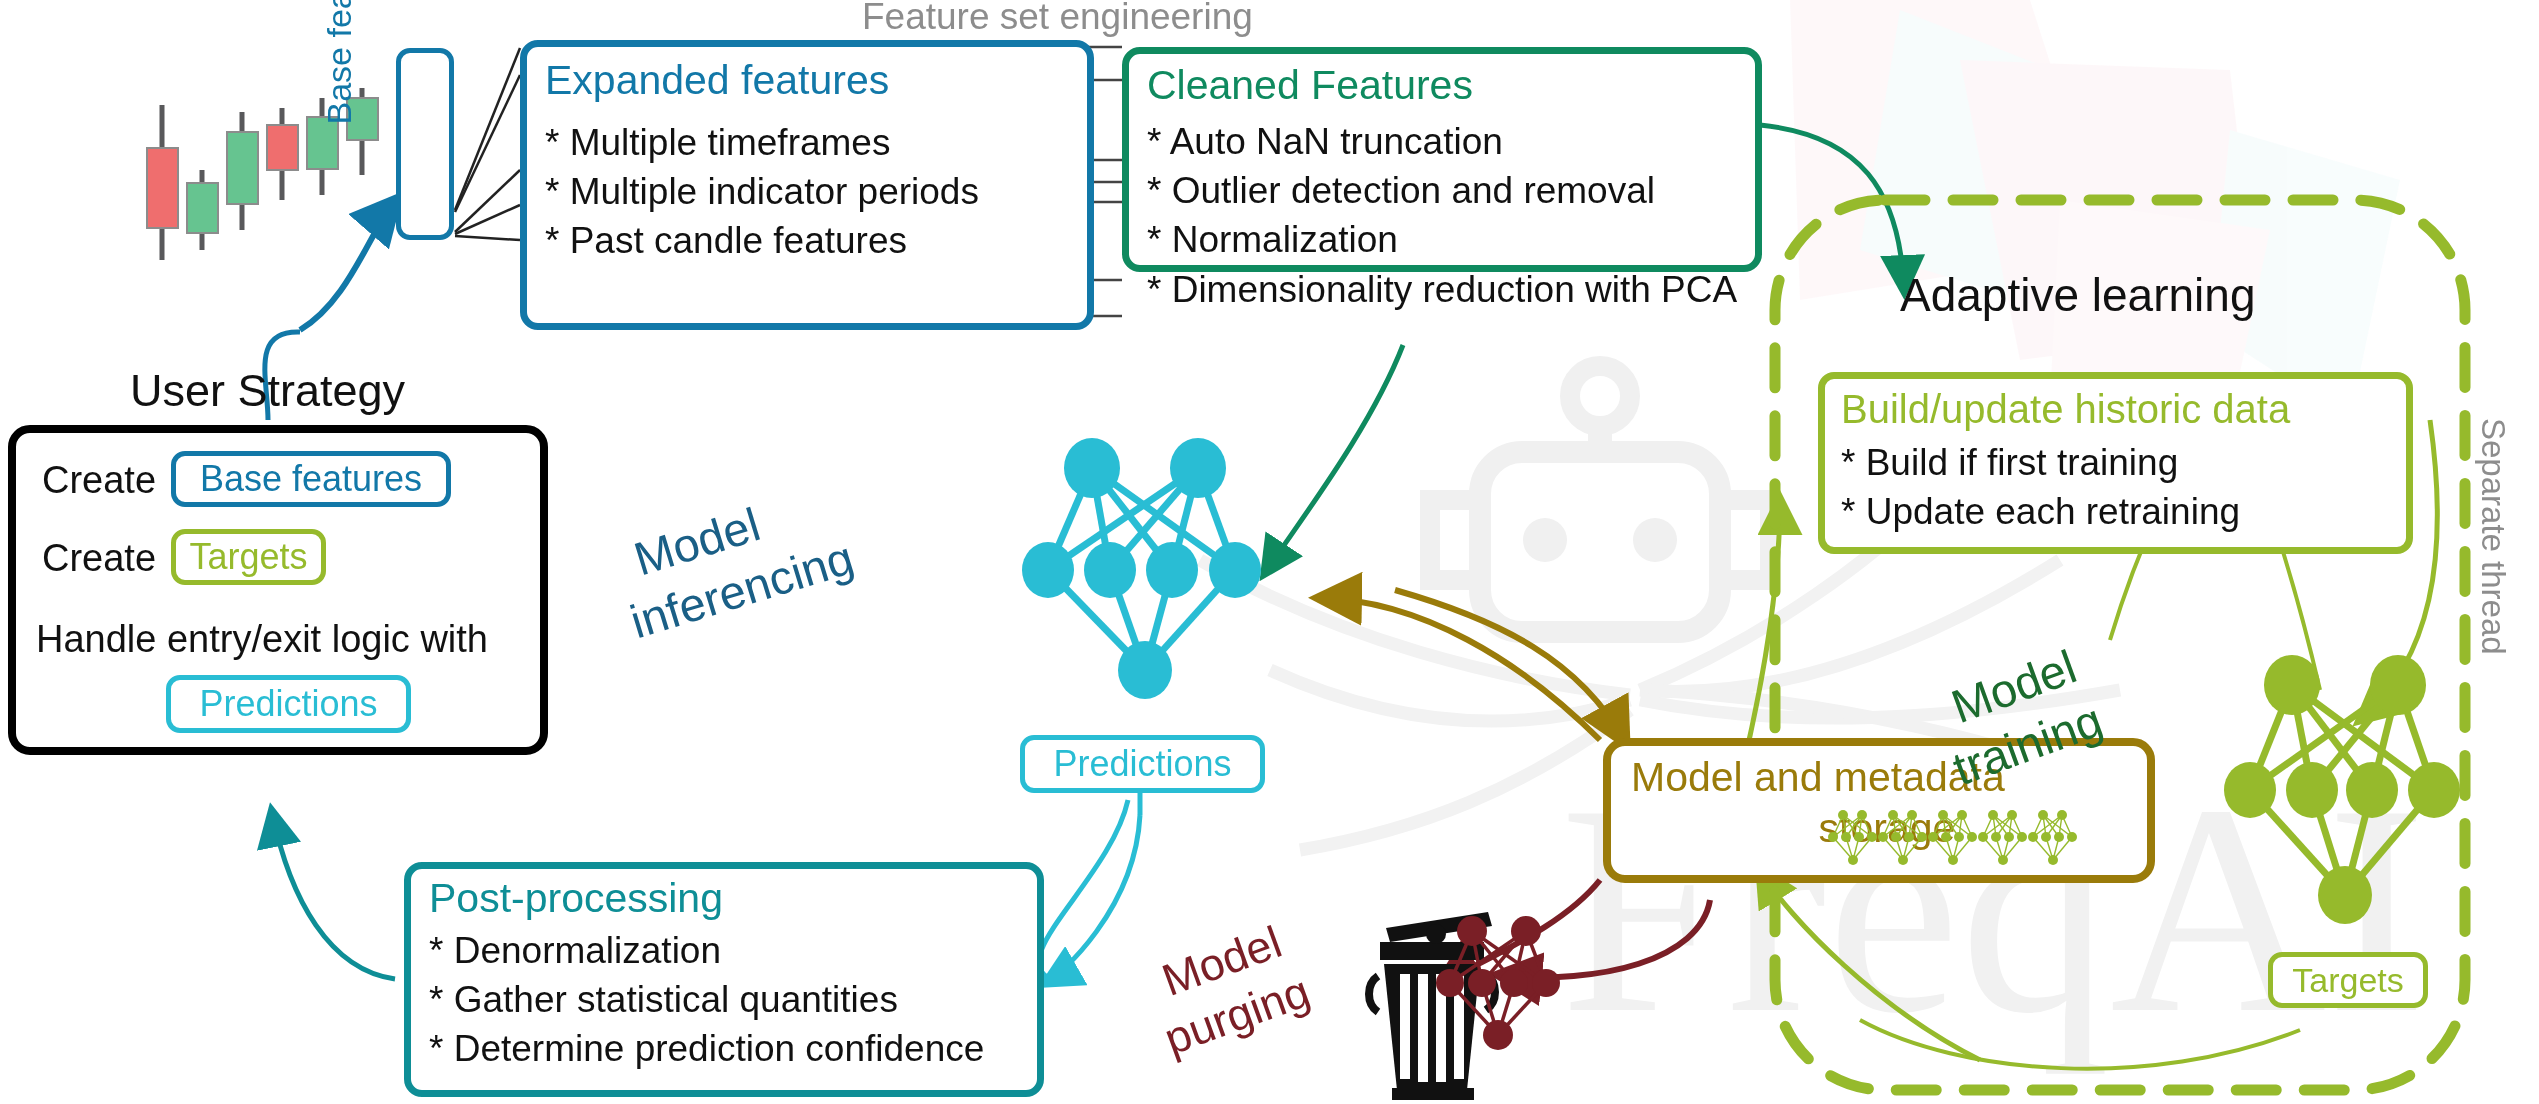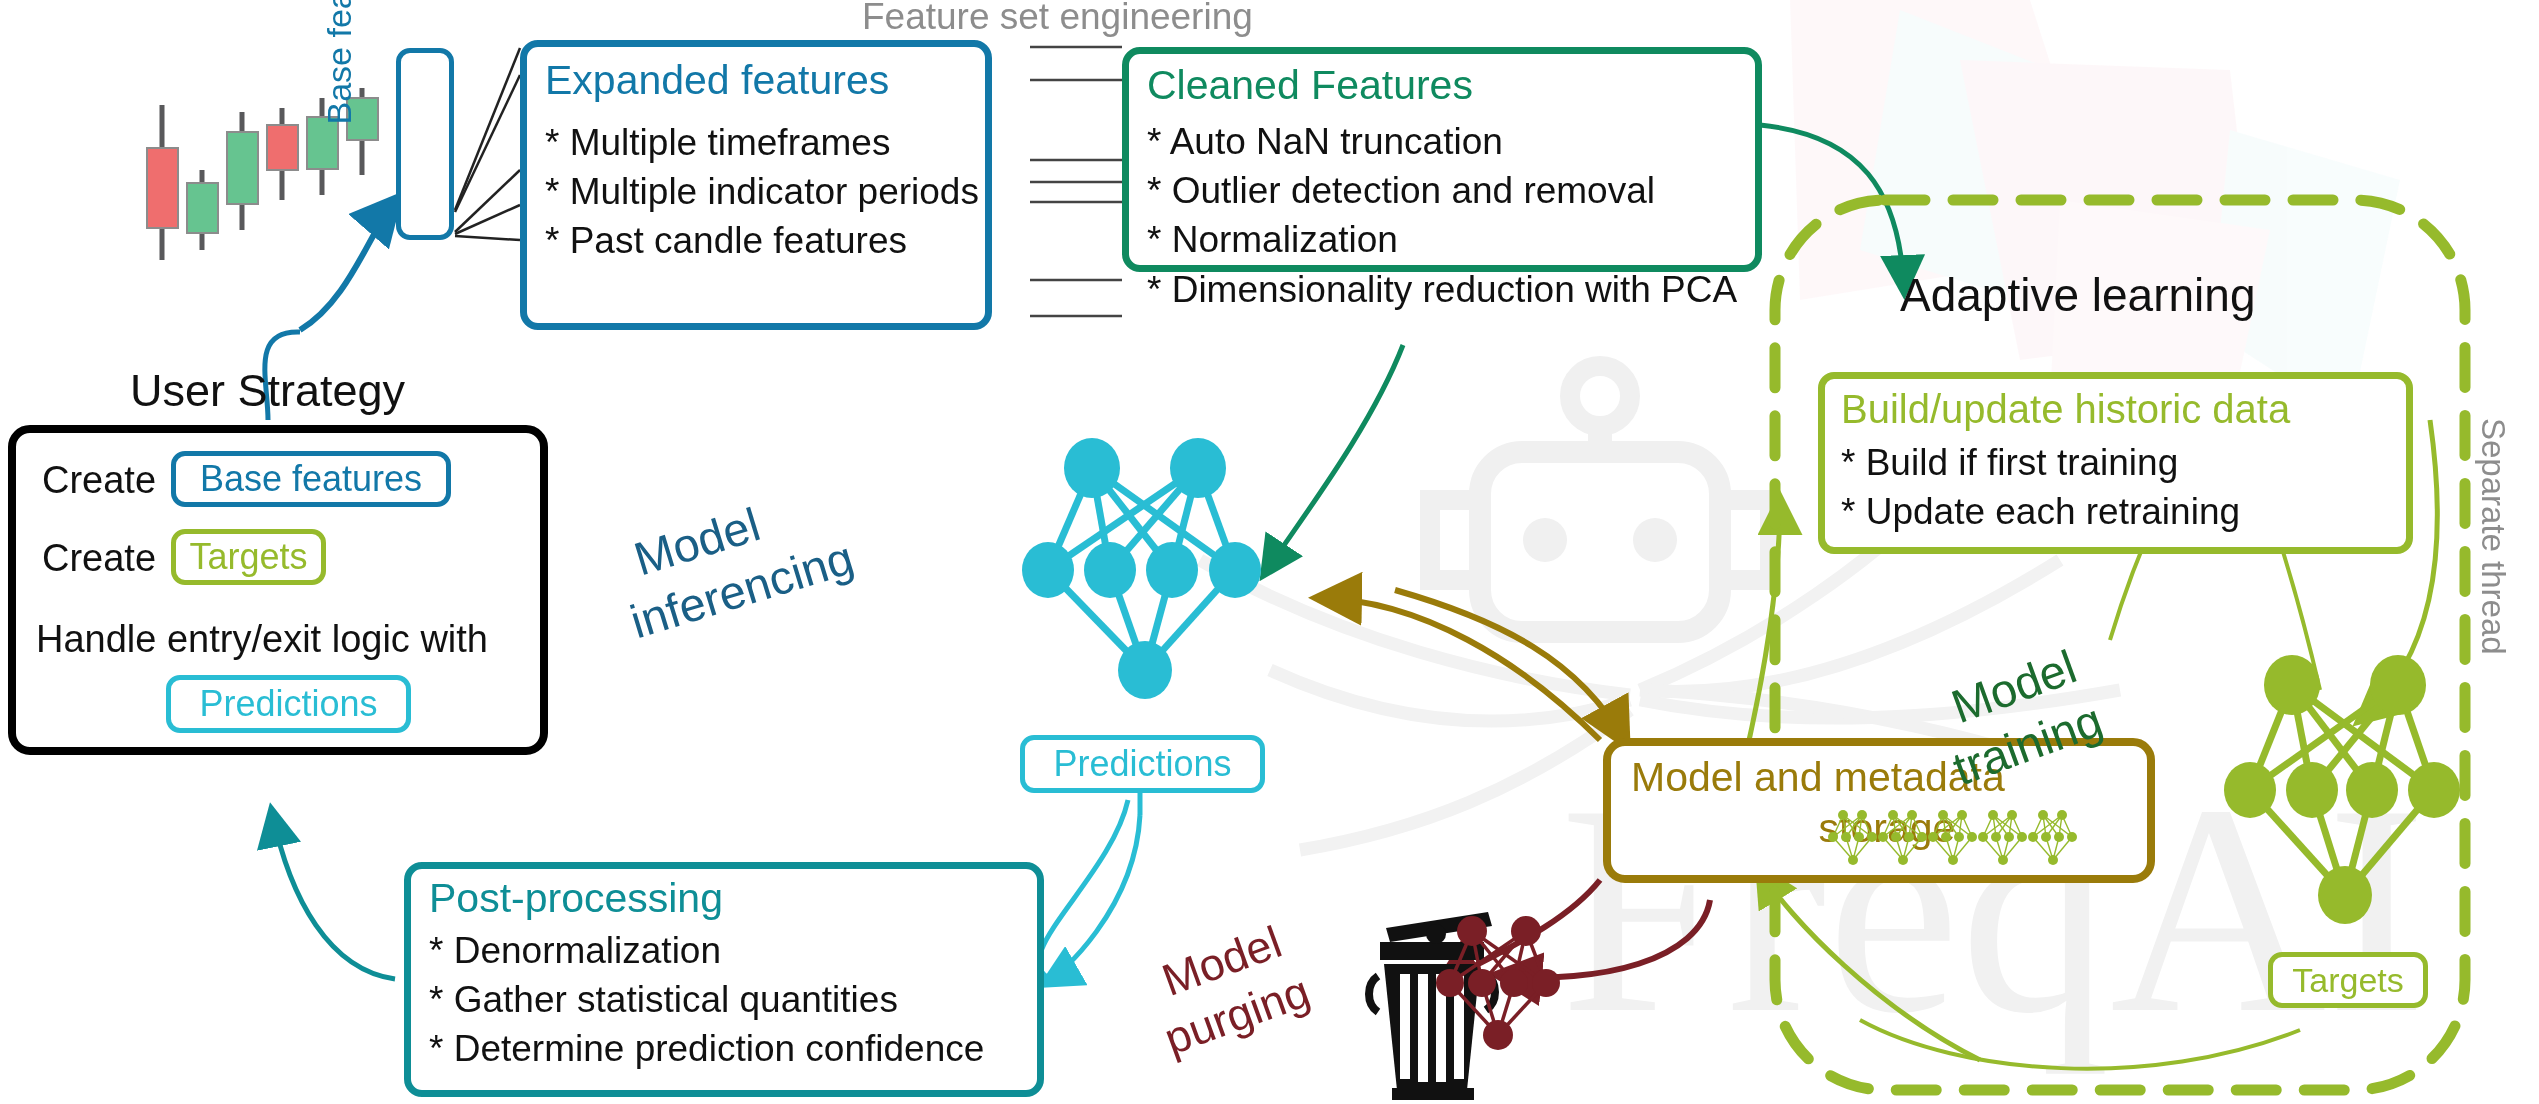--- a/index.html
+++ b/index.html
@@ -160,21 +160,21 @@
     </g>
   </svg>
 
   <div class="pill" style="left:396px;top:48px;width:58px;height:192px;border-color:#1278a8;">
     <span class="rot" style="position:absolute;left:50%;top:50%;transform:translate(-50%,-50%) rotate(-90deg);
                  color:#1278a8;font-size:34px;font-family:'Liberation Sans',sans-serif;">Base features</span>
   </div>
 
   <div class="hdr-label" style="left:862px;top:-4px;color:#8d8d8d;font-size:37px;font-family:'Liberation Sans',sans-serif;">Feature set engineering</div>
 
-  <div class="box" style="left:520px;top:40px;width:472px;height:290px;border-width:7px;border-color:#1278a8;">
+  <div class="box" style="left:520px;top:40px;width:574px;height:290px;border-width:7px;border-color:#1278a8;">
     <div class="box-title" style="color:#1278a8;margin:12px 0 0 18px;font-family:'Liberation Sans',sans-serif;">Expanded features</div>
     <div class="bullets" style="margin:16px 0 16px 18px;font-family:'Liberation Sans',sans-serif;">
       <div>* Multiple timeframes</div>
       <div>* Multiple indicator periods</div>
       <div>* Past candle features</div>
     </div>
   </div>
 
   <div class="box" style="left:1122px;top:47px;width:640px;height:225px;border-width:7px;border-color:#0f8a5f;">
     <div class="box-title" style="color:#0f8a5f;margin:10px 0 0 18px;font-family:'Liberation Sans',sans-serif;">Cleaned Features</div>

